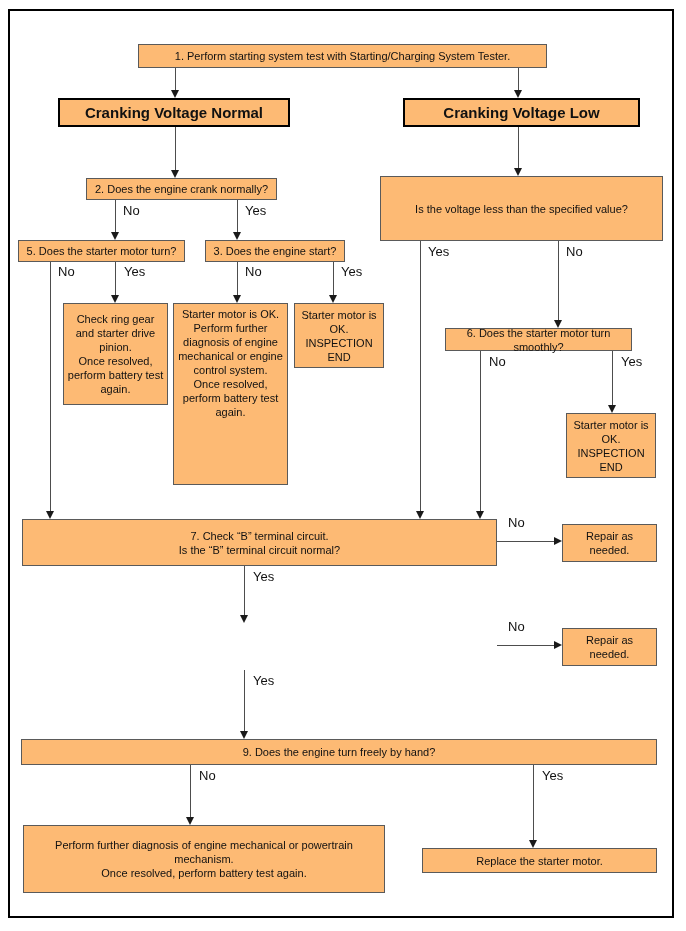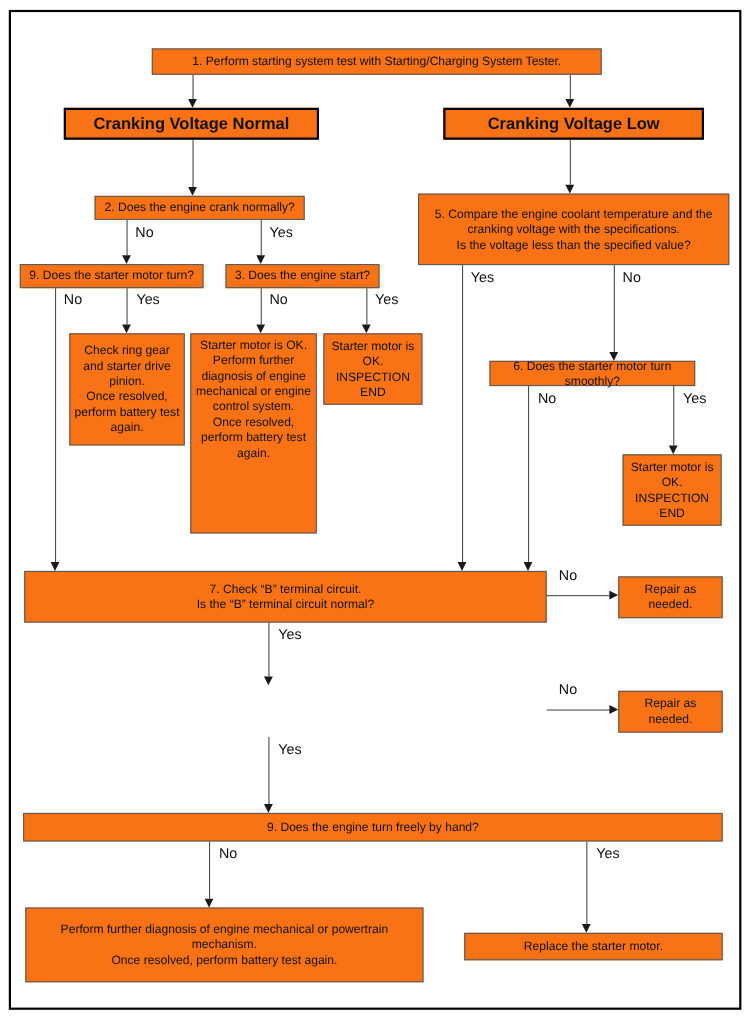--- a/index.html
+++ b/index.html
@@ -1,19 +1,19 @@
 <!DOCTYPE html>
 <html><head>
 <meta charset="utf-8">
 <style>
   html,body{margin:0;padding:0;background:#fff;}
   .canvas{position:relative;width:686px;height:931px;background:#fff;
           font-family:"Liberation Sans","DejaVu Sans",sans-serif;color:#111;overflow:hidden;}
   .frame{position:absolute;left:8px;top:9px;width:662px;height:905px;border:2px solid #000;}
-  .node{position:absolute;border:1px solid #5a5a5a;background:#f97316;
+  .node{position:absolute;border:1px solid #5a5a5a;background:#fdba74;
         display:flex;flex-direction:column;align-items:center;justify-content:center;
         text-align:center;font-size:11px;line-height:14px;box-sizing:border-box;}
   .node p{margin:0;}
   .hdr{border:2px solid #000;font-weight:bold;font-size:15px;line-height:16px;align-items:center;}
   .gap8{margin-top:8px;}
   .gap10{margin-top:10px;}
   .gap12{margin-top:12px;}
   .tight{line-height:12px;}
   .vl{position:absolute;width:1px;background:#4d4d4d;}
   .hl{position:absolute;height:1px;background:#4d4d4d;}
@@ -41,21 +41,21 @@
 
   <div class="node hdr" style="left:403px;top:98px;width:237px;height:29px">
     <p>Cranking Voltage Low</p>
   </div>
 
   <div class="node" style="left:86px;top:178px;width:191px;height:22px">
     <p>2. Does the engine crank normally?</p>
   </div>
 
   <div class="node" style="left:18px;top:240px;width:167px;height:22px">
-    <p>9. Does the starter motor turn?</p>
+    <p>5. Does the starter motor turn?</p>
   </div>
 
   <div class="node" style="left:205px;top:240px;width:140px;height:22px">
     <p>3. Does the engine start?</p>
   </div>
 
   <div class="node" style="left:63px;top:303px;width:105px;height:102px;padding:3px">
     <p>Check ring gear and starter drive pinion.</p>
     <p class="gap12">Once resolved, perform battery test again.</p>
   </div>
@@ -65,21 +65,20 @@
     <p class="gap10">Perform further diagnosis of engine mechanical or engine control system.</p>
     <p>Once resolved, perform battery test again.</p>
   </div>
 
   <div class="node" style="left:294px;top:303px;width:90px;height:65px;padding:2px">
     <p>Starter motor is OK.</p>
     <p>INSPECTION END</p>
   </div>
 
   <div class="node" style="left:380px;top:176px;width:283px;height:65px;padding:4px">
-    <p>5. Compare the engine coolant temperature and the cranking voltage with the specifications.</p>
     <p class="gap10">Is the voltage less than the specified value?</p>
   </div>
 
   <div class="node" style="left:445px;top:328px;width:187px;height:23px">
     <p>6. Does the starter motor turn smoothly?</p>
   </div>
 
   <div class="node" style="left:566px;top:413px;width:90px;height:65px;padding:2px">
     <p>Starter motor is OK.</p>
     <p>INSPECTION END</p>

